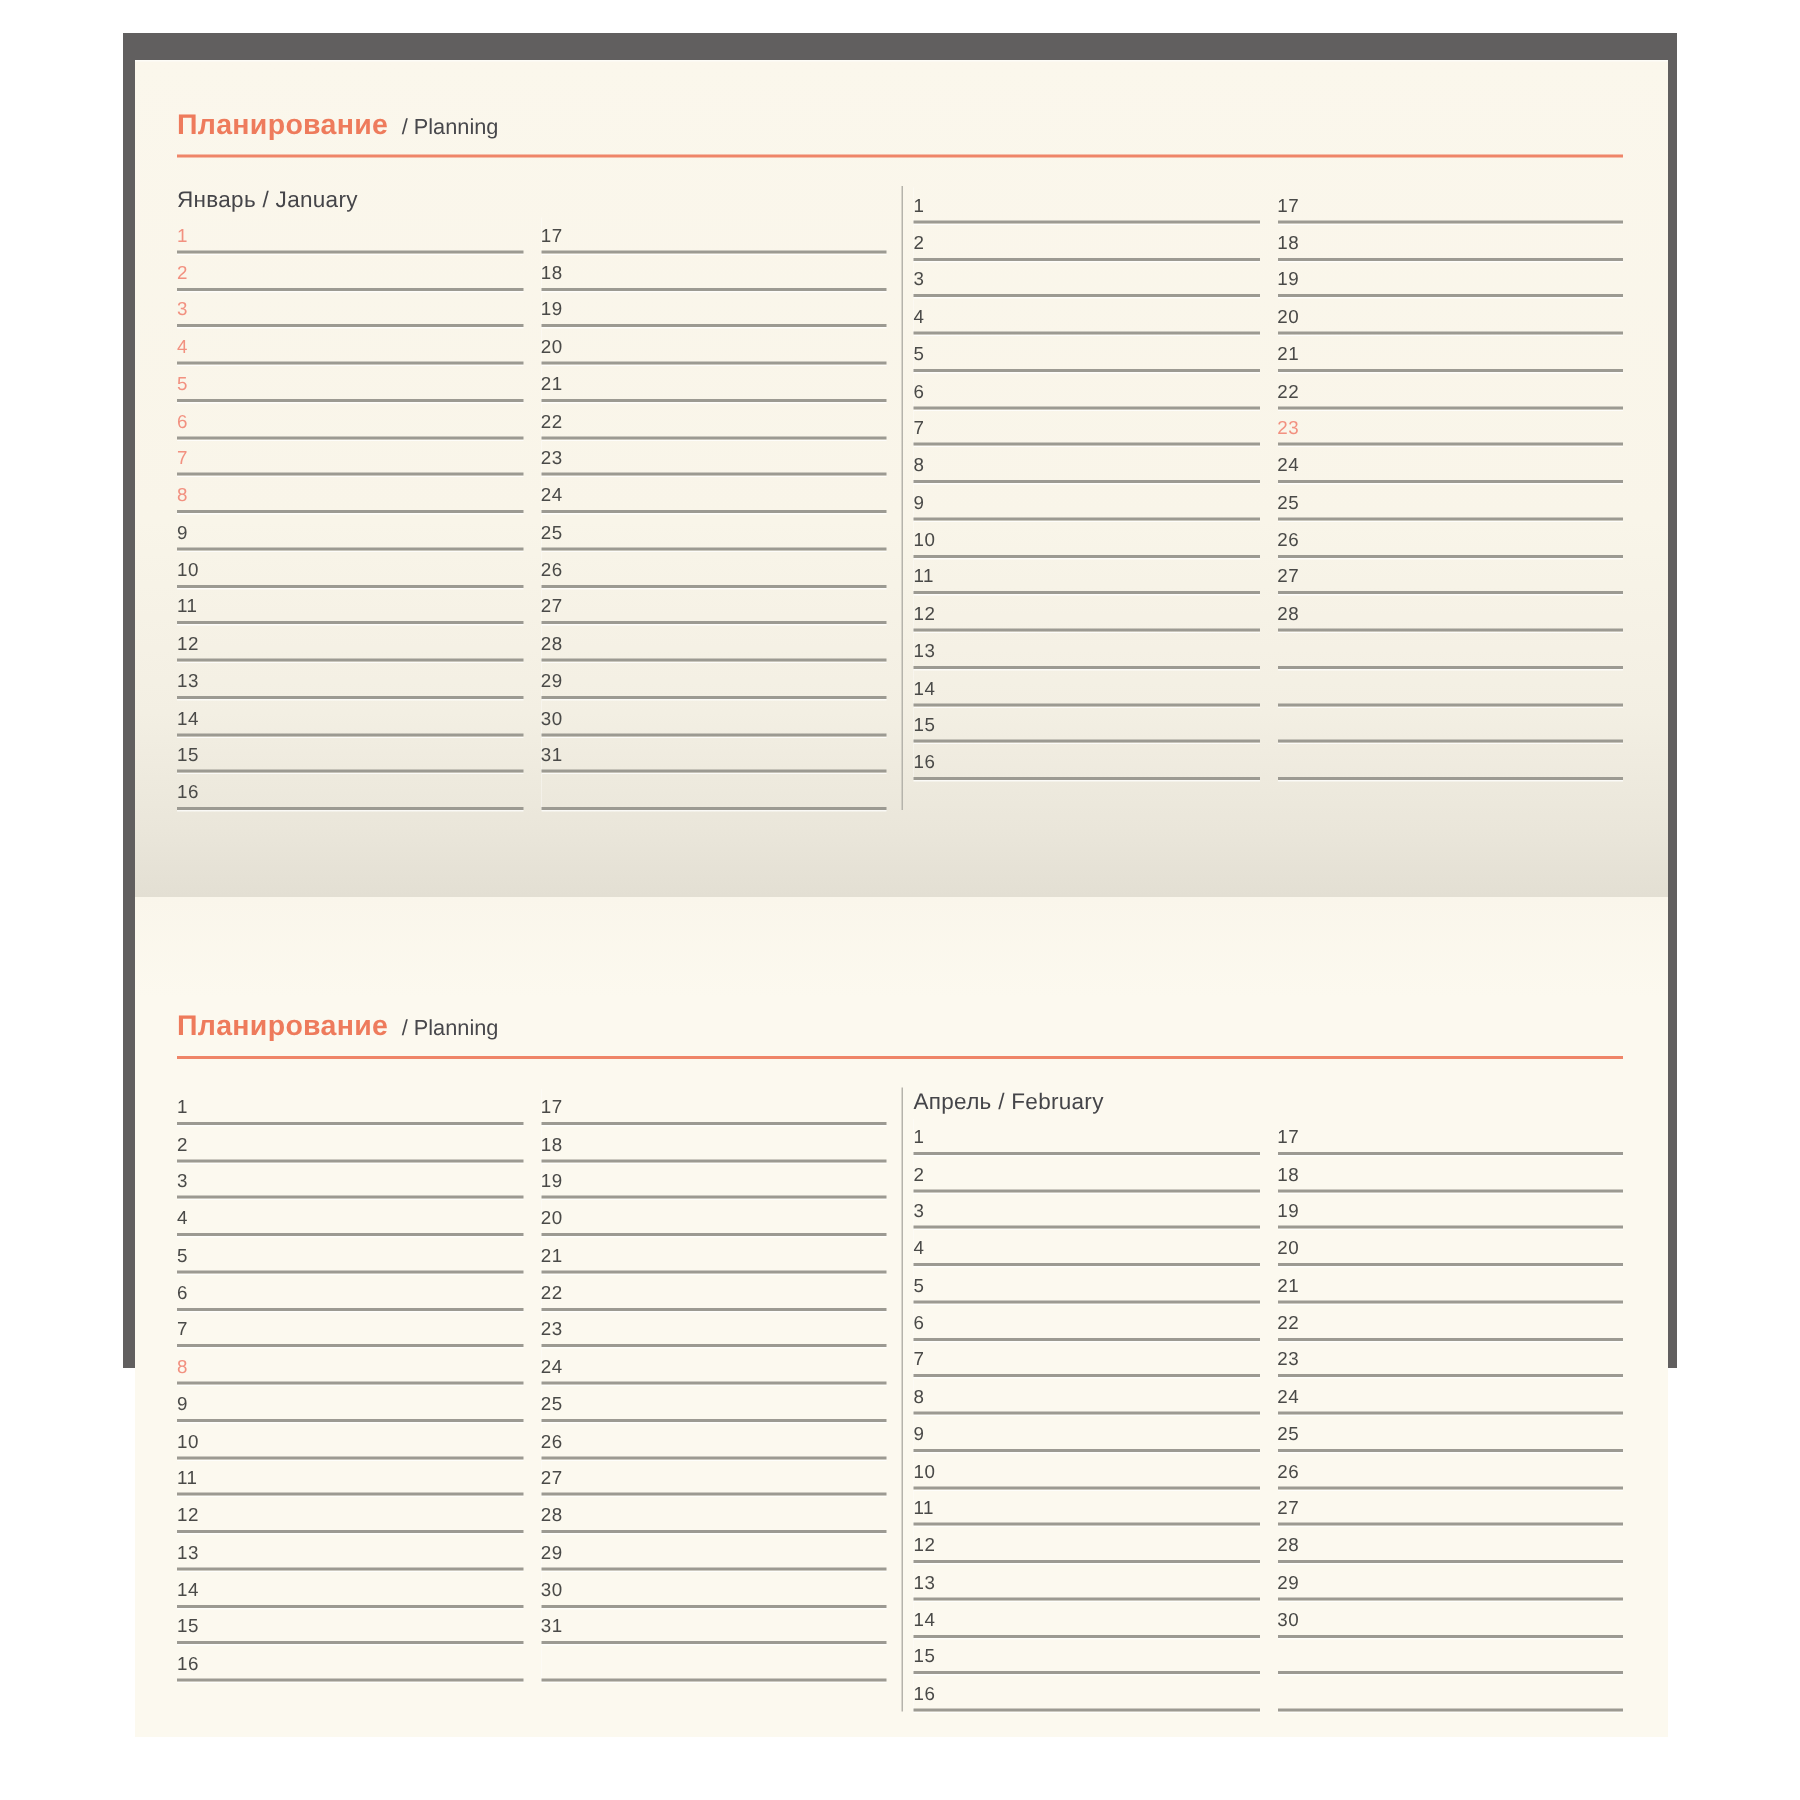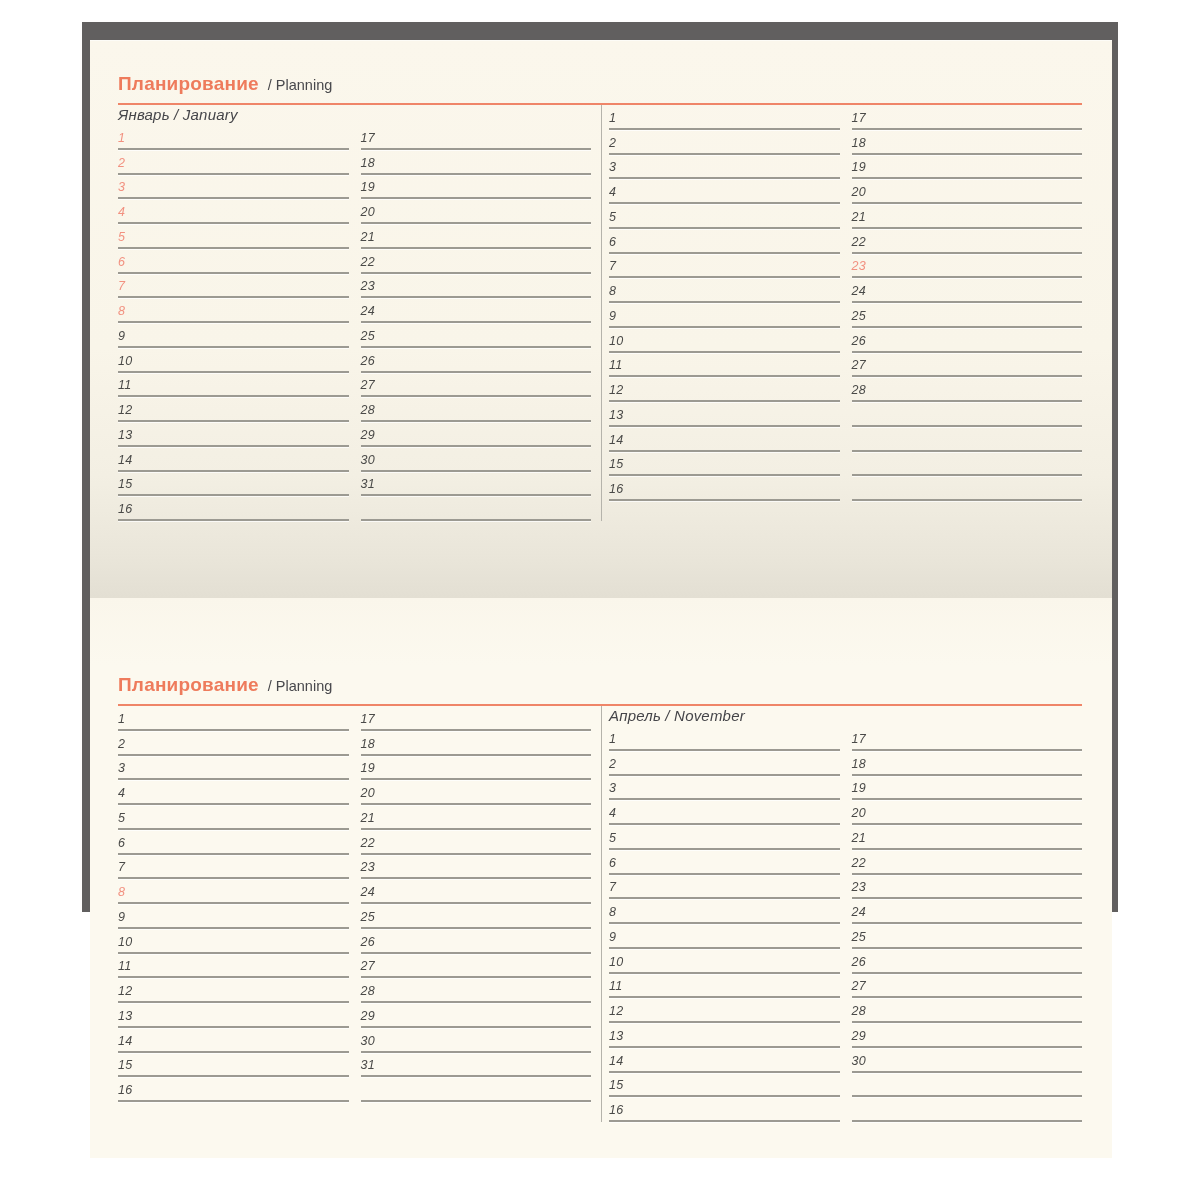--- a/index.html
+++ b/index.html
@@ -20,21 +20,21 @@
     box-shadow:inset 0 1px 0 rgba(255,255,255,0.6);}
   .page-bottom{top:576px;height:560px;
     background:linear-gradient(180deg,#FAF6EB 0%,#FCF9EF 12%,#FCF9EF 100%);}
   .page-inner{padding:0 30px 0 28px;}
   .planning-header{display:flex;align-items:baseline;gap:9px;}
   .page-top .planning-header{margin-top:32px;}
   .page-bottom .planning-header{margin-top:75px;}
   .title-ru{font-size:19px;font-weight:bold;color:var(--accent);letter-spacing:0.2px;line-height:24px;}
   .title-en{font-size:14.5px;color:#48484C;text-align:center;}
   .header-rule{height:2px;background:var(--accent);opacity:0.92;margin-top:7px;border:0;}
-  .months{display:flex;margin-top:0;font-style:italic;}
+  .months{display:flex;margin-top:19px;}
   .month{flex:1;min-width:0;}
   .month-first{padding-right:10px;}
   .month-second{padding-left:7px;}
   .month-divider{width:1px;background:#B5B3AB;flex:0 0 1px;}
   .month-title{font-size:15px;color:#454549;line-height:20px;height:20px;letter-spacing:0.2px;}
   .cols{display:flex;gap:12px;}
   .col{flex:1;min-width:0;}
   .day-row{height:24.75px;display:flex;align-items:flex-end;
     border-bottom:2px solid var(--line);
     box-shadow:0 1px 0 rgba(255,255,255,0.75);}
@@ -376,21 +376,21 @@
                     <span class="day-num">31</span>
                   </div>
                   <div class="day-row">
                     <span class="day-num"></span>
                   </div>
                 </div>
             </div>
           </section>
           <div class="month-divider"></div>
           <section class="month month-second">
-            <div class="month-title">Апрель / November</div>
+            <div class="month-title">Апрель / February</div>
             <div class="cols">
               <div class="col">
                   <div class="day-row">
                     <span class="day-num">1</span>
                   </div>
                   <div class="day-row">
                     <span class="day-num">2</span>
                   </div>
                   <div class="day-row">
                     <span class="day-num">3</span>

